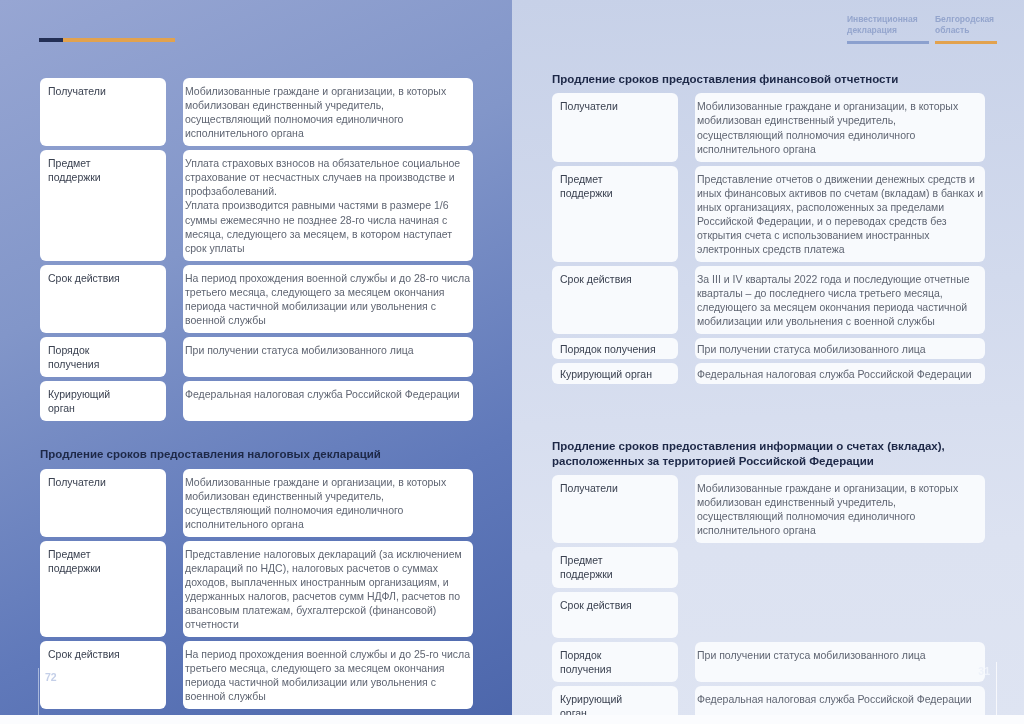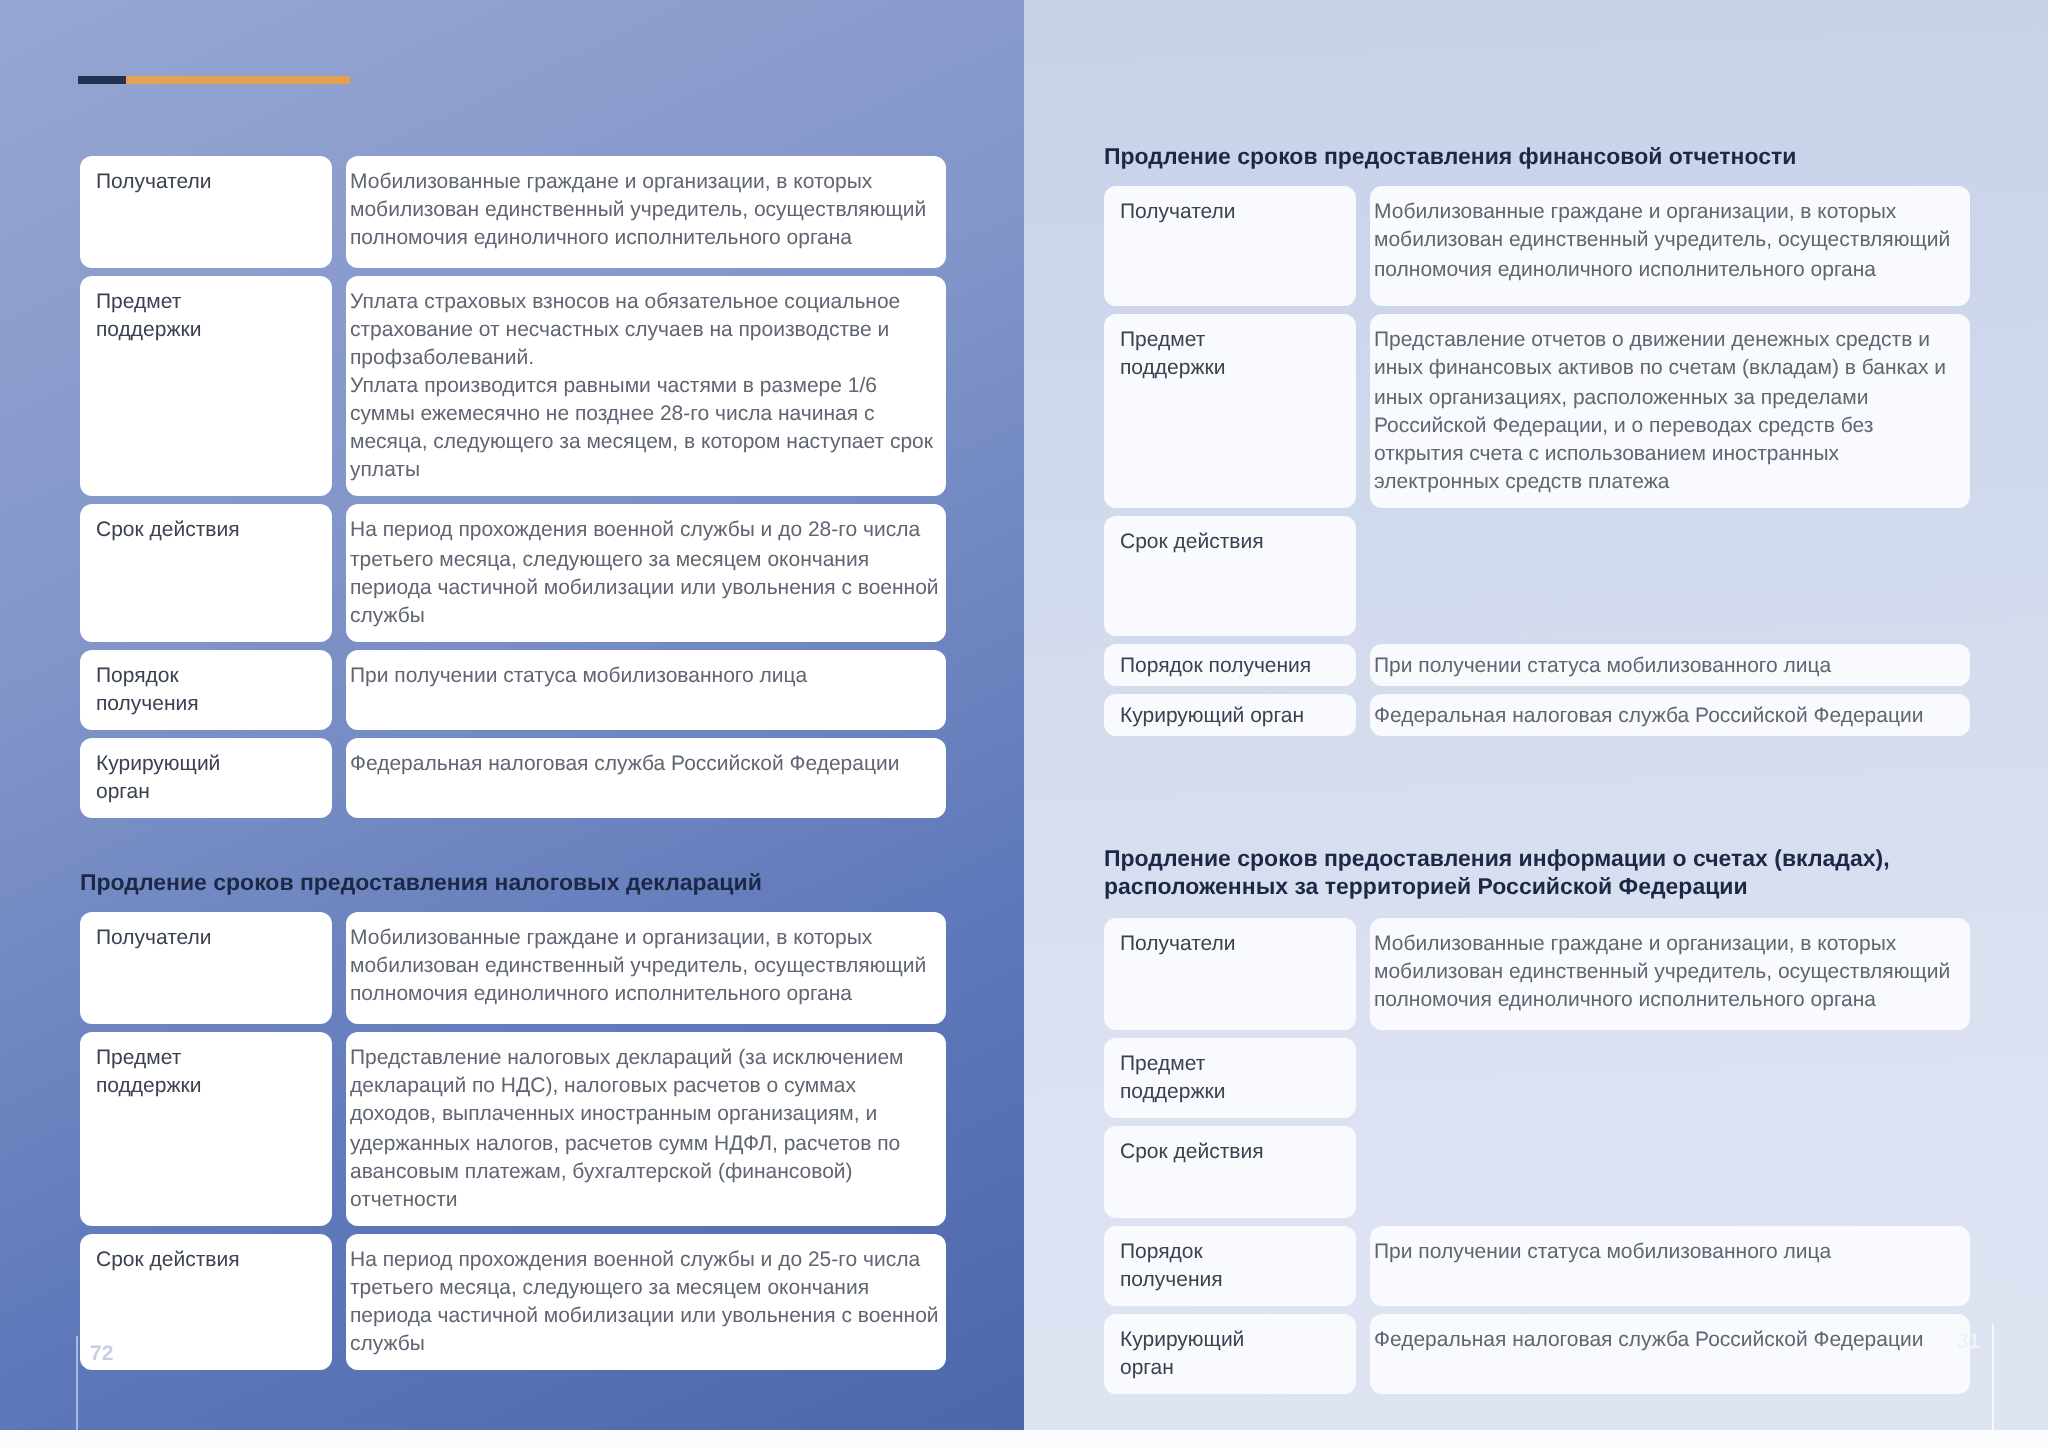--- a/index.html
+++ b/index.html
@@ -34,21 +34,21 @@
   .page-right .content{top:72px;}
 
   .section-title{
     font-size:11.5px;font-weight:700;color:#1d2847;
     margin:0 0 7px 0;line-height:1.25;white-space:pre-line;
   }
   .section{margin:0;}
   .sec-gap-left{margin-top:26px;}
   .sec-gap-right{margin-top:55px;}
 
-  .row{display:flex;gap:7px;margin-bottom:4px;align-items:stretch;border-radius:17px;}
+  .row{display:flex;gap:17px;margin-bottom:4px;align-items:stretch;border-radius:17px;}
   .cell{
     background:#ffffff;border-radius:6px;box-sizing:border-box;
     font-size:10.5px;line-height:1.34;
   }
   .page-right .cell{background:#f8fafd;}
   .cell.label{width:126px;flex:0 0 126px;padding:6px 8px;color:#3a4150;white-space:pre-line;font-weight:400;}
   .cell.value{flex:1;padding:6px 2px;color:#5f6572;white-space:pre-line;}
 
   
   .mh56 .cell{min-height:56px;}
@@ -133,36 +133,49 @@
 
       </div>
 
     </div>
 
     <div class="pagenum-left">72</div>
   </div>
 
   <div class="page page-right">
 
+    <div class="brand">
+      <div class="brand-col brand-col1">
+        <div class="brand-text">Инвестиционная
+декларация</div>
+        <div class="brand-rule"></div>
+      </div>
+      <div class="brand-col brand-col2">
+        <div class="brand-text">Белгородская
+область</div>
+        <div class="brand-rule"></div>
+      </div>
+    </div>
 
     <div class="content">
 
       <div class="section">
         <h2 class="section-title">Продление сроков предоставления финансовой отчетности</h2>
         <div class="row mh60">
           <div class="cell label">Получатели</div>
           <div class="cell value">Мобилизованные граждане и организации, в которых мобилизован единственный учредитель, осуществляющий полномочия единоличного исполнительного органа</div>
         </div>
         <div class="row mh80">
           <div class="cell label">Предмет
 поддержки</div>
           <div class="cell value">Представление отчетов о движении денежных средств и иных финансовых активов по счетам (вкладам) в банках и иных организациях, расположенных за пределами Российской Федерации, и о переводах средств без открытия счета с использованием иностранных электронных средств платежа</div>
         </div>
         <div class="row mh60">
           <div class="cell label">Срок действия</div>
+          <div class="cell value">За III и IV кварталы 2022 года и последующие отчетные кварталы – до последнего числа третьего месяца, следующего за месяцем окончания периода частичной мобилизации или увольнения с военной службы</div>
         </div>
         <div class="row mh20">
           <div class="cell label">Порядок получения</div>
           <div class="cell value">При получении статуса мобилизованного лица</div>
         </div>
         <div class="row mh20">
           <div class="cell label">Курирующий орган</div>
           <div class="cell value">Федеральная налоговая служба Российской Федерации</div>
         </div>
       </div>

